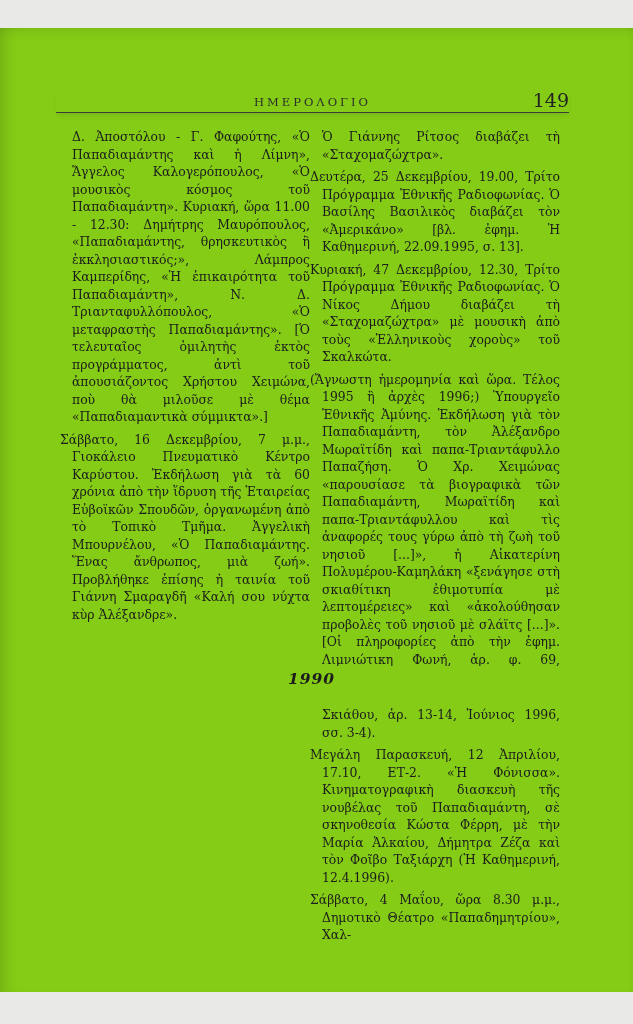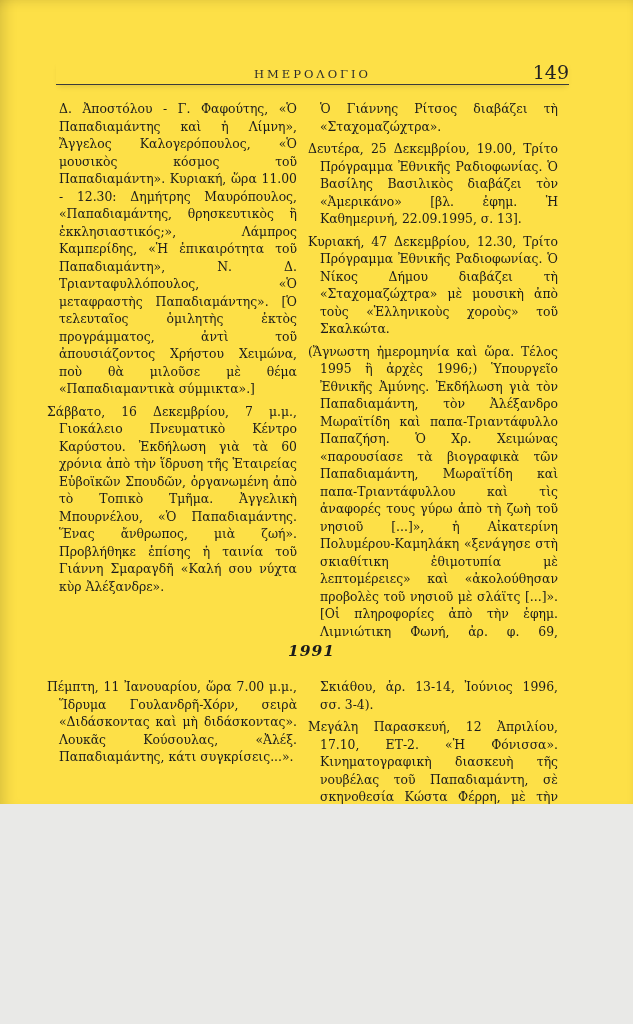--- a/index.html
+++ b/index.html
@@ -4,27 +4,28 @@
 <style>
   html, body {
     margin: 0;
     padding: 0;
     background: #e9e9e7;
     font-family: "DejaVu Serif", "Liberation Serif", serif;
   }
   .page {
     position: relative;
     width: 633px;
-    height: 804px;
-    background: #fde047;
+    height: 964px;
+    background: #84cc16;
     overflow: hidden;
     color: #1c1c1c;
     box-shadow: inset 14px 0 16px -12px rgba(0,0,0,0.18),
                 inset 0 12px 12px -10px rgba(0,0,0,0.10),
                 inset -6px 0 10px -8px rgba(0,0,0,0.08);
+    margin-top: 28px;
   }
   .header {
     position: absolute;
     left: 56px;
     right: 64px;
     top: 60px;
     height: 24px;
     border-bottom: 1.5px solid #3b3b3b;
     box-shadow: 0 4px 5px -2px rgba(0,0,0,0.10);
   }
@@ -37,24 +38,23 @@
     color: #2d2d2d;
   }
   .page-number {
     position: absolute;
     right: 0; bottom: 1px;
     font-size: 19px;
     color: #222;
   }
   .columns {
     position: absolute;
-    left: 47px;
+    left: 60px;
     width: 511px;
     display: flex;
-    gap: 11px;
     overflow: hidden;
   }
   .columns.top { top: 100px; height: 538px; }
   .columns.bottom { top: 678px; height: 300px; }
   .col {
     width: 250px;
     flex: 0 0 250px;
     font-size: 12.4px;
     line-height: 17.5px;
     text-align: justify;
@@ -93,25 +93,24 @@
         <p class="para entry"><span class="it">Σάββατο</span><span>, 16 Δεκεμβρίου, 7 μ.μ., Γιοκάλειο Πνευματικὸ Κέντρο Καρύστου. Ἐκδήλωση γιὰ τὰ 60 χρόνια ἀπὸ τὴν ἵδρυση τῆς Ἑταιρείας Εὐβοϊκῶν Σπουδῶν, ὀργανωμένη ἀπὸ τὸ Τοπικὸ Τμῆμα. Ἀγγελικὴ Μπουρνέλου, «Ὁ Παπαδιαμάντης. Ἕνας ἄνθρωπος, μιὰ ζωή». Προβλήθηκε ἐπίσης ἡ ταινία τοῦ Γιάννη Σμαραγδῆ «Καλή σου νύχτα κὺρ Ἀλέξανδρε».</span></p>
       </div>
     <div class="col">
         <p class="para cont"><span>Ὁ Γιάννης Ρίτσος διαβάζει τὴ «Σταχομαζώχτρα».</span></p>
         <p class="para entry"><span class="it">Δευτέρα</span><span>, 25 Δεκεμβρίου, 19.00, Τρίτο Πρόγραμμα Ἐθνικῆς Ραδιοφωνίας. Ὁ Βασίλης Βασιλικὸς διαβάζει τὸν «Ἀμερικάνο» [βλ. ἐφημ. </span><span class="it">Ἡ Καθημερινή</span><span>, 22.09.1995, σ. 13].</span></p>
         <p class="para entry"><span class="it">Κυριακή</span><span>, 47 Δεκεμβρίου, 12.30, Τρίτο Πρόγραμμα Ἐθνικῆς Ραδιοφωνίας. Ὁ Νίκος Δήμου διαβάζει τὴ «Σταχομαζώχτρα» μὲ μουσικὴ ἀπὸ τοὺς «Ἑλληνικοὺς χοροὺς» τοῦ Σκαλκώτα.</span></p>
         <p class="para entry"><span class="it">(Ἄγνωστη ἡμερομηνία καὶ ὥρα. Τέλος 1995 ἢ ἀρχὲς 1996;)</span><span> Ὑπουργεῖο Ἐθνικῆς Ἀμύνης. Ἐκδήλωση γιὰ τὸν Παπαδιαμάντη, τὸν Ἀλέξανδρο Μωραϊτίδη καὶ παπα-Τριαντάφυλλο Παπαζήση. Ὁ Χρ. Χειμώνας «παρουσίασε τὰ βιογραφικὰ τῶν Παπαδιαμάντη, Μωραϊτίδη καὶ παπα-Τριαντάφυλλου καὶ τὶς ἀναφορές τους γύρω ἀπὸ τὴ ζωὴ τοῦ νησιοῦ [...]», ἡ Αἰκατερίνη Πολυμέρου-Καμηλάκη «ξενάγησε στὴ σκιαθίτικη ἐθιμοτυπία μὲ λεπτομέρειες» καὶ «ἀκολούθησαν προβολὲς τοῦ νησιοῦ μὲ σλάϊτς [...]». [Οἱ πληροφορίες ἀπὸ τὴν ἐφημ. </span><span class="it">Λιμνιώτικη Φωνή</span><span>, ἀρ. φ. 69, Νοέμβριος - Δεκέμβριος 1995.]</span></p>
       </div>
   </div>
 
-  <div class="year">1991</div>
+  <div class="year">1990</div>
 
   <div class="columns bottom">
     <div class="col">
-        <p class="para entry"><span class="it">Πέμπτη</span><span>, 11 Ἰανουαρίου, ὥρα 7.00 μ.μ., Ἵδρυμα Γουλανδρῆ-Χόρν, σειρὰ «Διδάσκοντας καὶ μὴ διδάσκοντας». Λουκᾶς Κούσουλας, «Ἀλέξ. Παπαδιαμάντης, κάτι συγκρίσεις...».</span></p>
       </div>
     <div class="col">
         <p class="para cont"><span class="it">Σκιάθου</span><span>, ἀρ. 13-14, Ἰούνιος 1996, σσ. 3-4).</span></p>
         <p class="para entry"><span class="it">Μεγάλη Παρασκευή</span><span>, 12 Ἀπριλίου, 17.10, ΕΤ-2. «Ἡ Φόνισσα». Κινηματογραφικὴ διασκευὴ τῆς νουβέλας τοῦ Παπαδιαμάντη, σὲ σκηνοθεσία Κώστα Φέρρη, μὲ τὴν Μαρία Ἀλκαίου, Δήμητρα Ζέζα καὶ τὸν Φοῖβο Ταξιάρχη (</span><span class="it">Ἡ Καθημερινή</span><span>, 12.4.1996).</span></p>
         <p class="para entry"><span class="it">Σάββατο</span><span>, 4 Μαΐου, ὥρα 8.30 μ.μ., Δημοτικὸ Θέατρο «Παπαδημητρίου», Χαλ-</span></p>
       </div>
   </div>
 
 </div>
 

